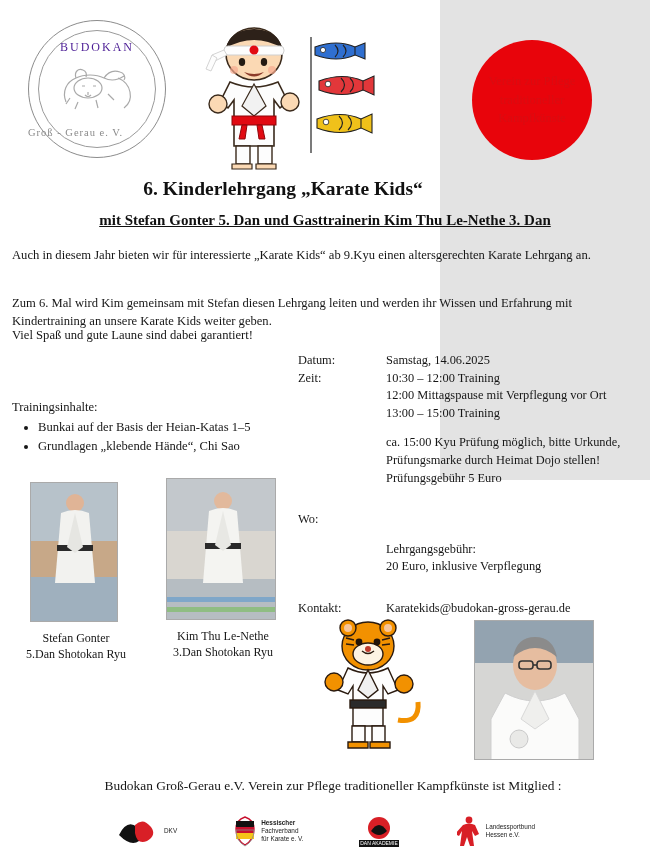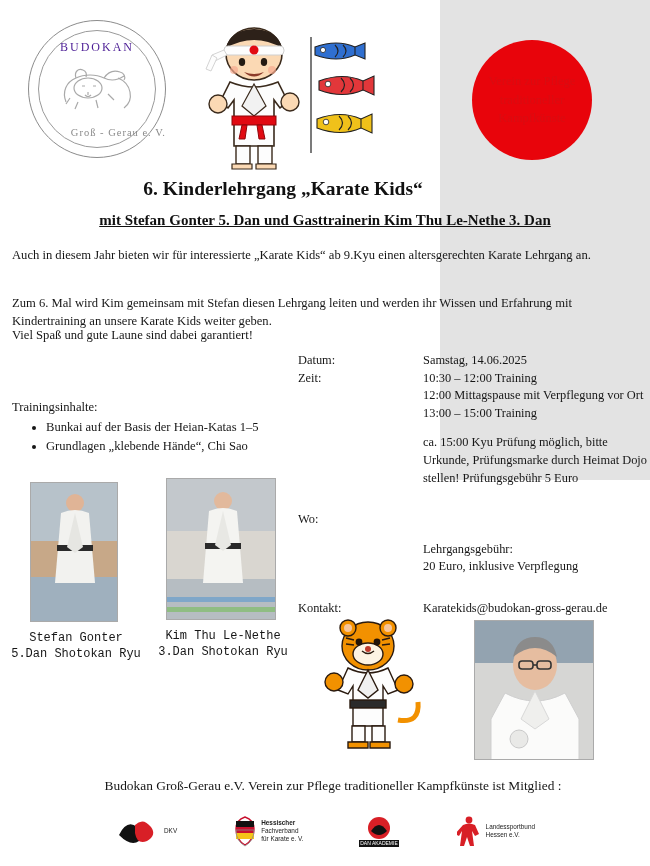--- a/index.html
+++ b/index.html
@@ -68,21 +68,21 @@
     font-family: "Liberation Serif", serif;
     font-size: 12px;
     letter-spacing: 2px;
     color: #4c1d95;
   }
   .budokan-logo .lg-bottom {
     position: absolute;
     width: 138px;
     left: 6px;
     bottom: 26px;
-    text-align: right;
+    text-align: left;
     font-family: "Liberation Serif", serif;
     font-size: 10.5px;
     letter-spacing: 1px;
     color: #8a8a8a;
   }
   .budokan-logo .tiger {
     position: absolute;
     left: 34px;
     top: 48px;
     width: 82px;
@@ -168,21 +168,21 @@
   .training-head {
     position: absolute;
     left: 12px;
     top: 400px;
     font-family: "Liberation Serif", serif;
     font-size: 12.6px;
     color: #161616;
   }
   .training-list {
     position: absolute;
-    left: 28px;
+    left: 20px;
     top: 418px;
     width: 280px;
     margin: 0;
     padding: 0 0 0 18px;
     font-family: "Liberation Serif", serif;
     font-size: 12.6px;
     line-height: 1.5;
     color: #161616;
   }
   .training-list li { margin: 0; }
@@ -194,21 +194,20 @@
     top: 352px;
     width: 350px;
     font-family: "Liberation Serif", serif;
     font-size: 12.4px;
     line-height: 1.42;
     color: #161616;
   }
   .det-row {
     display: flex;
     margin-bottom: 0px;
-    gap: 37px;
   }
   .det-label {
     width: 88px;
     flex: 0 0 88px;
   }
   .det-value { flex: 1; }
   .det-gap { height: 12px; }
 
   
   .photo {
@@ -233,21 +232,21 @@
   .photo-portrait {
     left: 474px;
     top: 620px;
     width: 120px;
     height: 140px;
     background: linear-gradient(#9aa7b3 0%, #9aa7b3 30%, #cfcfcf 30%, #e9e9e9 70%, #d7d7d7 100%);
   }
   .caption {
     position: absolute;
     text-align: center;
-    font-family: Liberation Mono, monospace;
+    font-family: Liberation Serif, serif;
     font-size: 12px;
     line-height: 1.35;
     color: #161616;
   }
   .cap-stefan { left: 6px; top: 630px; width: 140px; }
   .cap-kim { left: 150px; top: 628px; width: 146px; }
 
   
   .tiger-mascot {
     position: absolute;

